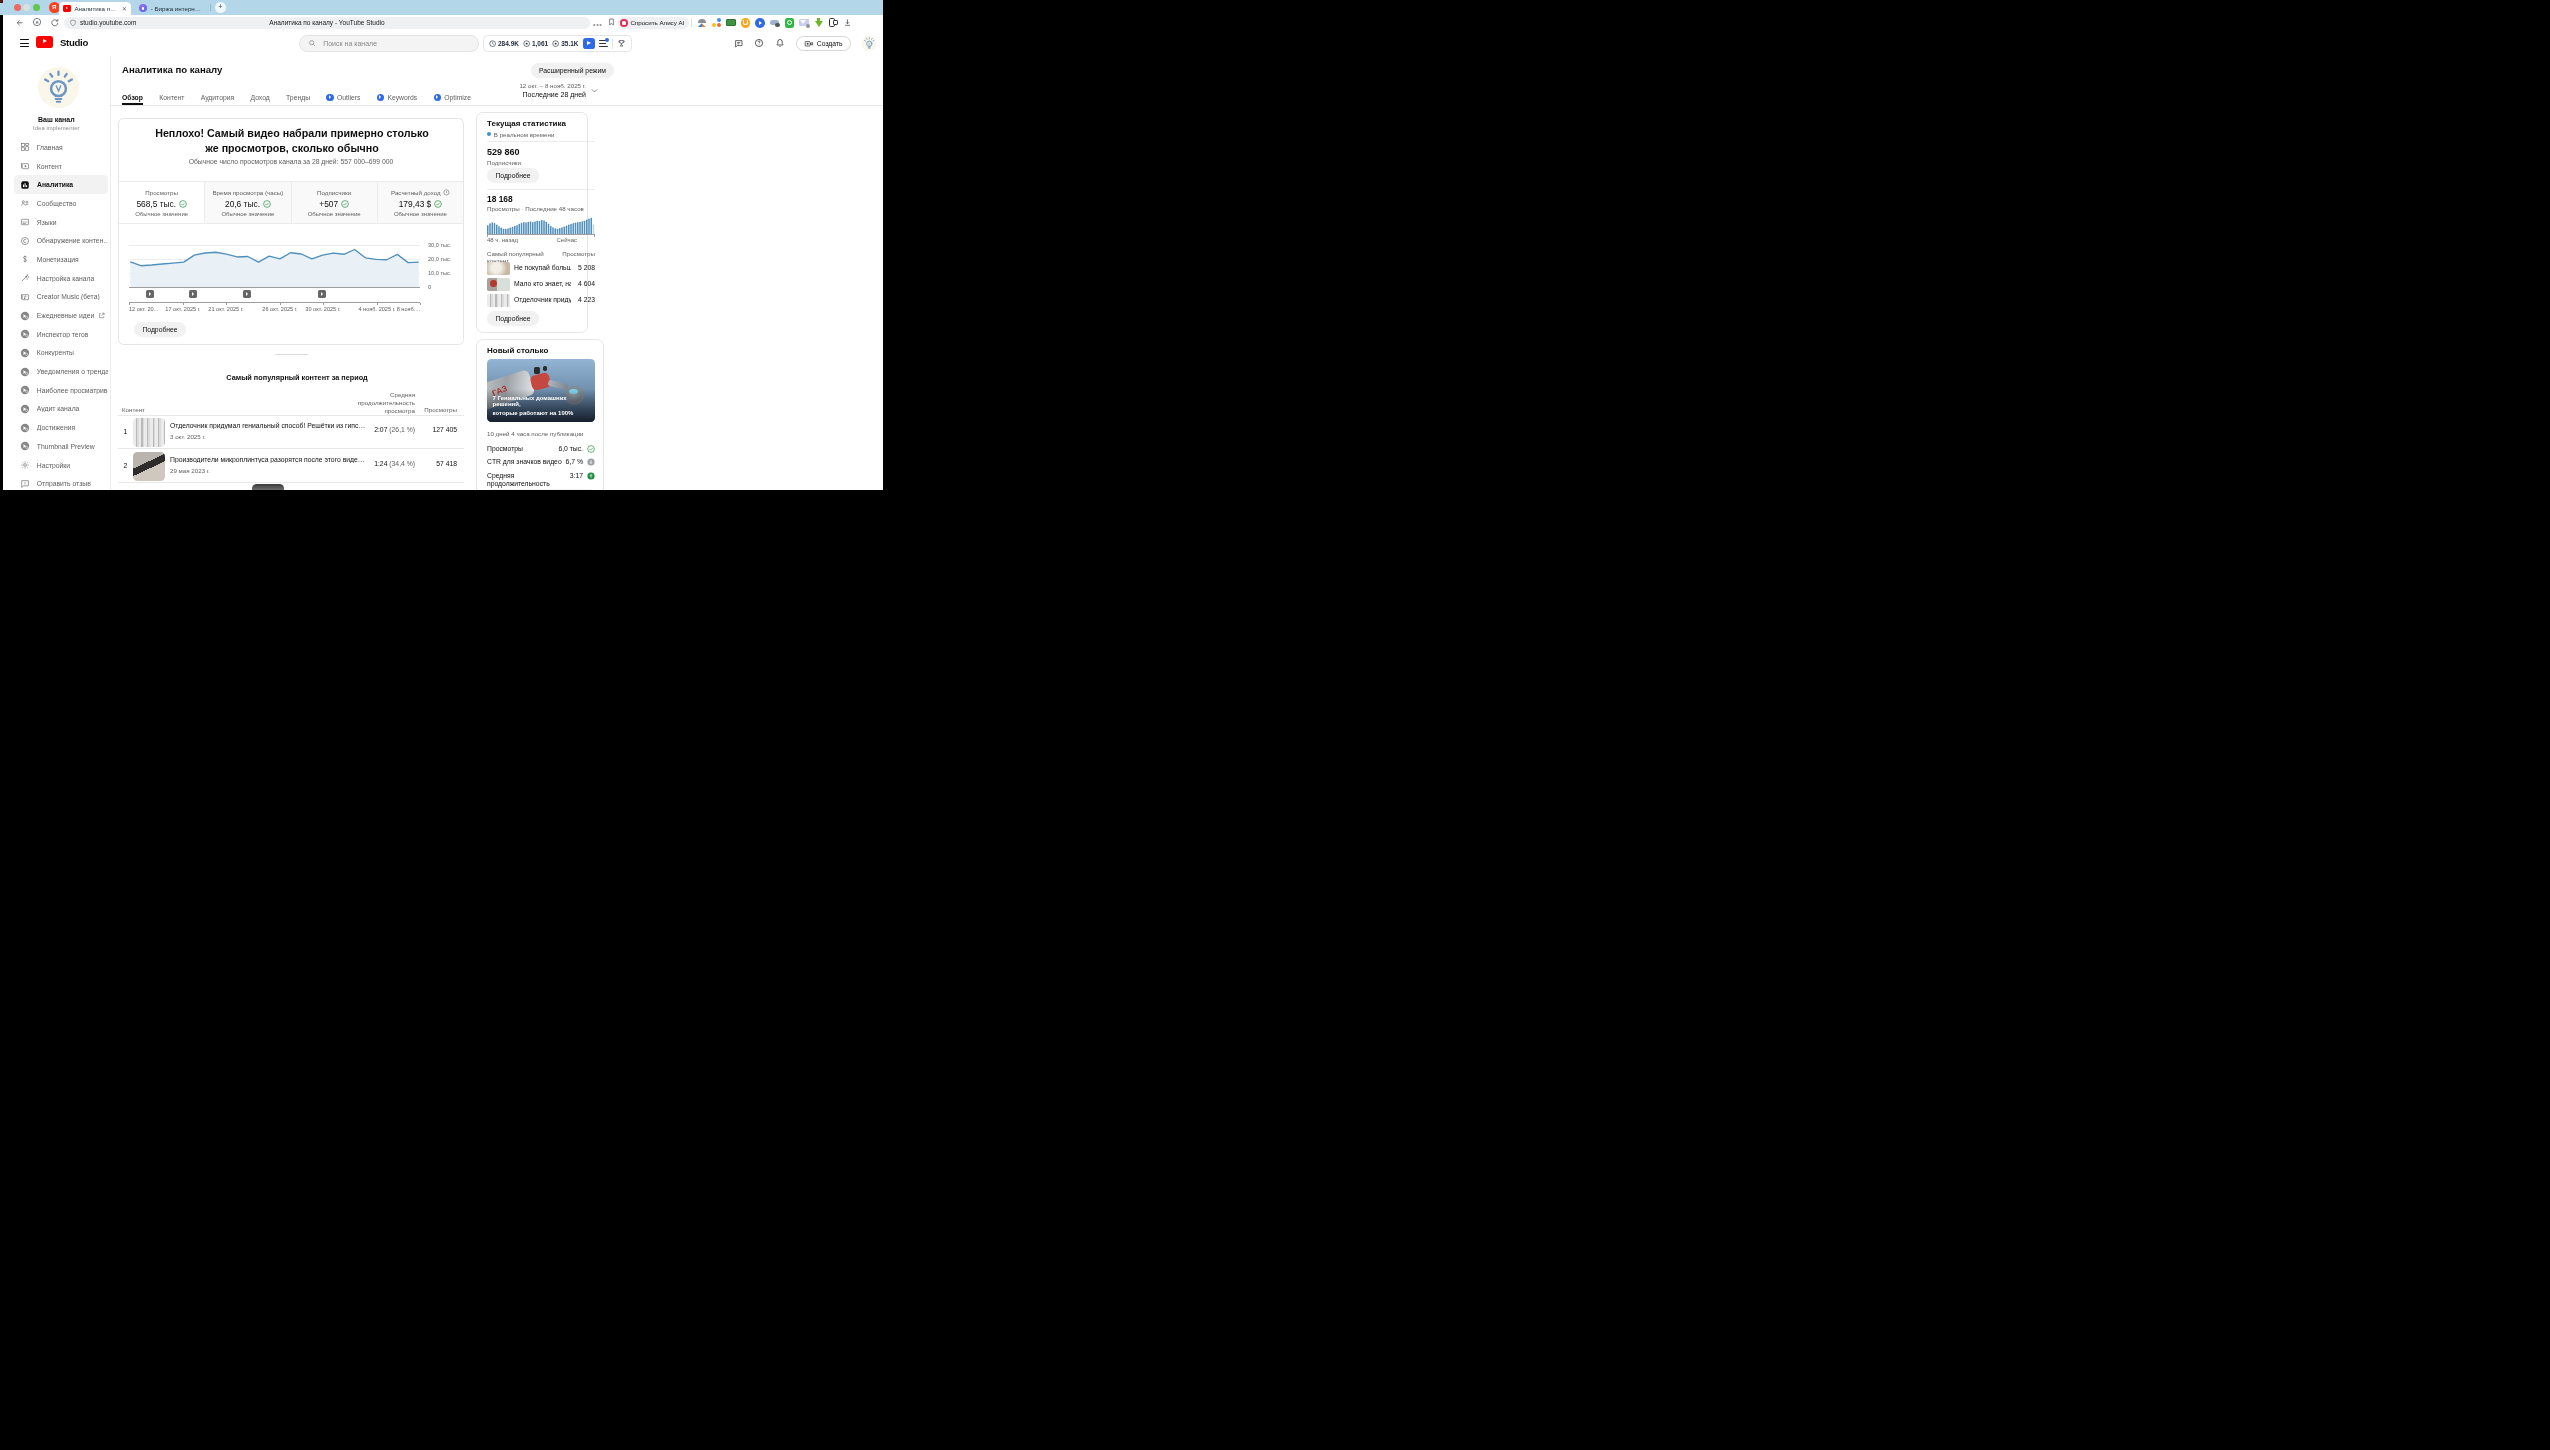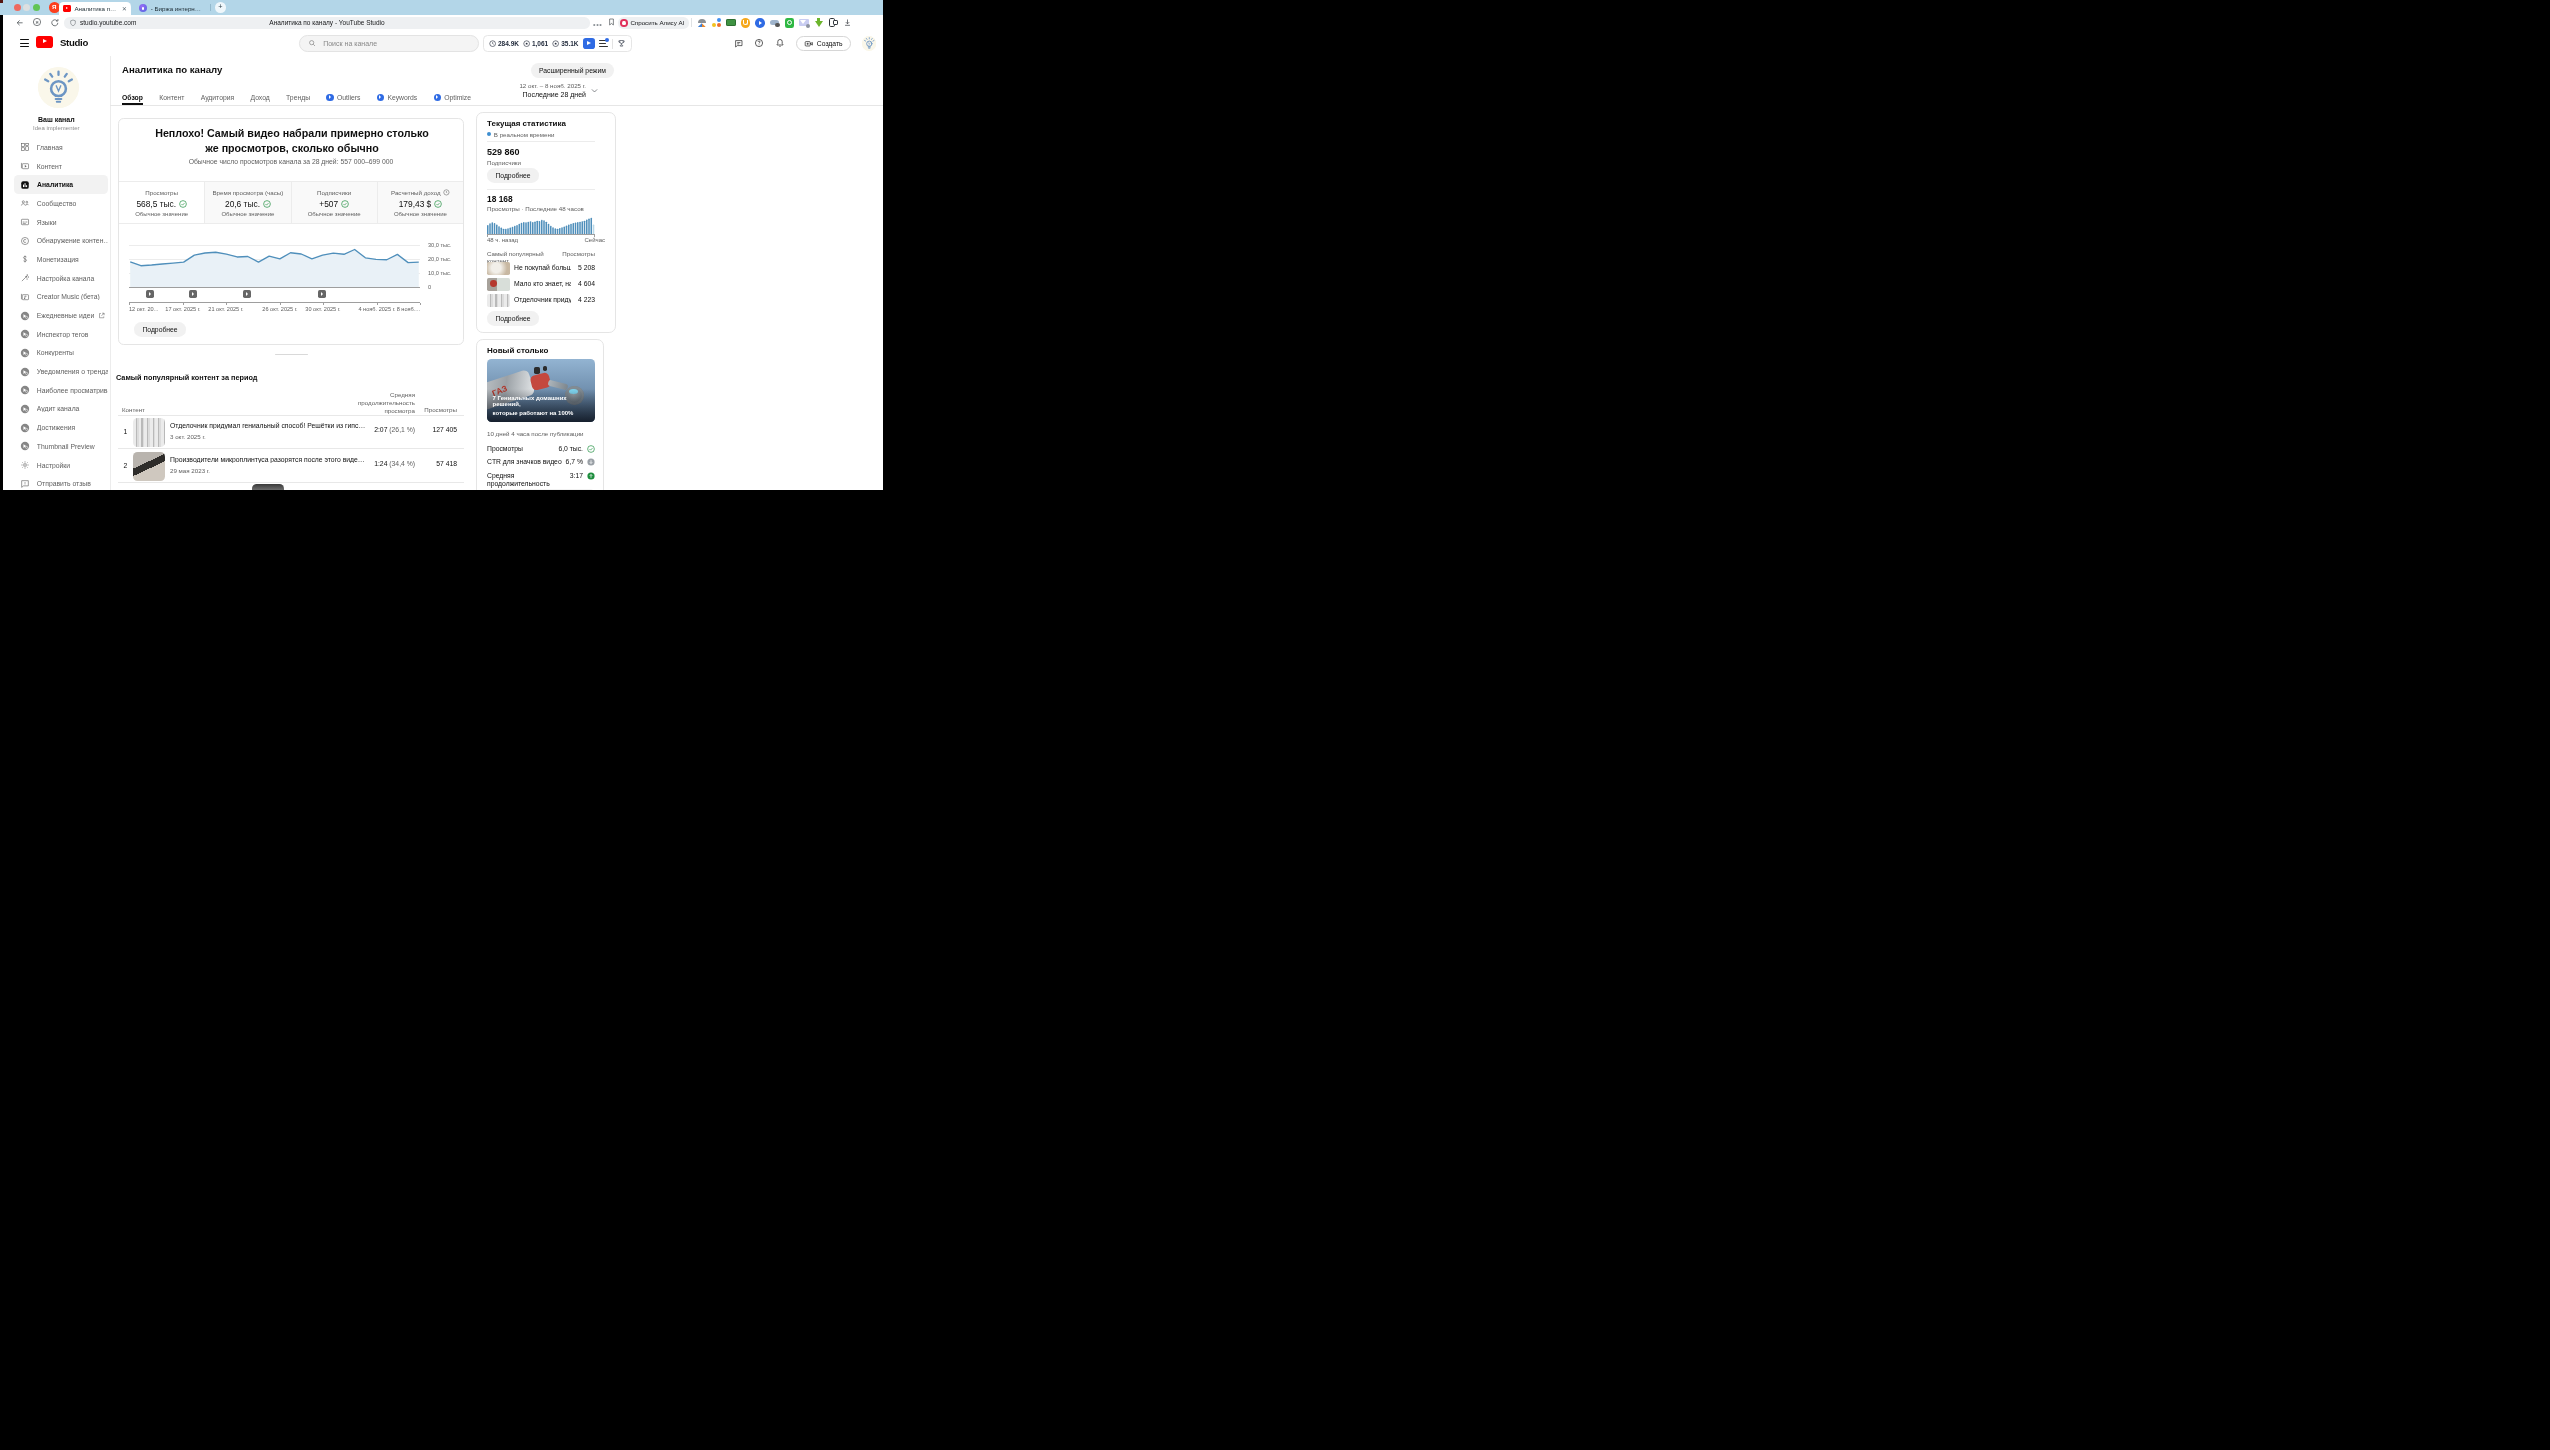--- a/index.html
+++ b/index.html
@@ -98,35 +98,35 @@
   .chartwrap{position:absolute;left:10px;top:121px;width:327px;height:73px;}
   .grid{position:absolute;left:0;width:291px;height:0.6px;background:#ececec;}
   .ylab{position:absolute;left:299px;font-size:5.6px;color:#606060;}
   .marker{position:absolute;top:50px;width:8px;height:8px;background:#666;border-radius:1.7px;}
   .marker:after{content:"";position:absolute;left:2.8px;top:2px;border-left:2.8px solid #fff;border-top:2px solid transparent;border-bottom:2px solid transparent;}
   .axis2{position:absolute;left:0;top:62px;width:291px;height:1.1px;background:#9e9e9e;}
   .xtick{position:absolute;top:63px;width:0.6px;height:2.3px;background:#9e9e9e;}
   .xlab{position:absolute;top:66px;font-size:5.6px;color:#606060;white-space:nowrap;}
   .graybtn{background:#f1f1f1;border-radius:7.3px;height:14.6px;display:inline-flex;align-items:center;padding:0 8.4px;font-size:6.8px;color:#0f0f0f;}
   .divpill{position:absolute;left:275px;top:354px;width:33px;height:1.1px;background:#d9d9d9;border-radius:0.6px;}
-  .sectitle{position:absolute;left:116px;width:346px;top:373px;text-align:left;font-size:7.3px;font-weight:bold;color:#0f0f0f;}
+  .sectitle{position:absolute;left:124px;width:346px;top:373px;text-align:center;font-size:7.3px;font-weight:bold;color:#0f0f0f;}
   .thead-l{position:absolute;left:122px;top:406px;font-size:6.2px;color:#606060;}
   .thead-m{position:absolute;left:338px;top:391px;width:77px;text-align:right;font-size:6.2px;line-height:8px;color:#606060;}
   .thead-r{position:absolute;left:415px;top:406px;width:42px;text-align:right;font-size:6.2px;color:#606060;}
   .tline{position:absolute;left:118px;width:346px;height:0.6px;background:#e8e8e8;}
   .trow{position:absolute;left:118px;width:346px;height:34px;border-bottom:0.6px solid #e8e8e8;}
   .trow .rank{position:absolute;left:5.6px;top:13px;font-size:6.8px;color:#0f0f0f;}
   .trow .thumb{position:absolute;left:15px;top:2.8px;width:32px;height:29px;border-radius:4.5px;overflow:hidden;}
   .trow .t{position:absolute;left:52px;top:7.3px;width:197px;font-size:6.8px;color:#0f0f0f;white-space:nowrap;overflow:hidden;text-overflow:ellipsis;}
   .trow .d{position:absolute;left:52px;top:17.5px;font-size:6.2px;color:#606060;}
   .trow .avg{position:absolute;left:233px;top:10.7px;width:64px;text-align:right;font-size:6.8px;color:#0f0f0f;}
   .trow .avg em{font-style:normal;color:#606060;}
   .trow .vw{position:absolute;left:297px;top:10.7px;width:42px;text-align:right;font-size:6.8px;color:#0f0f0f;}
   
-  .rtcard{left:476px;top:112px;width:140px;height:221px;border-radius:6.8px;}
+  .rtcard{left:476px;top:112px;width:112px;height:221px;border-radius:6.8px;}
   .ncard{left:476px;top:339px;width:128px;height:159px;border-radius:6.8px;}
   .rc-title{position:absolute;left:10px;top:6.2px;font-size:8px;font-weight:bold;color:#0f0f0f;}
   .live{position:absolute;left:10px;top:17.5px;display:flex;align-items:center;gap:2.8px;font-size:6.2px;color:#606060;}
   .live i{width:4px;height:4px;border-radius:50%;background:#3e8ed0;}
   .rdiv{position:absolute;left:10px;width:108px;height:0.6px;background:#ececec;}
   .big1{position:absolute;left:10px;top:34px;font-size:9px;font-weight:bold;color:#0f0f0f;}
   .cap1{position:absolute;left:10px;top:46px;font-size:6.2px;color:#606060;}
   .rbtn1{position:absolute;left:10px;top:55px;}
   .big2{position:absolute;left:10px;top:81px;font-size:8.4px;font-weight:bold;color:#0f0f0f;}
   .cap2{position:absolute;left:10px;top:92px;font-size:6.2px;color:#606060;}

